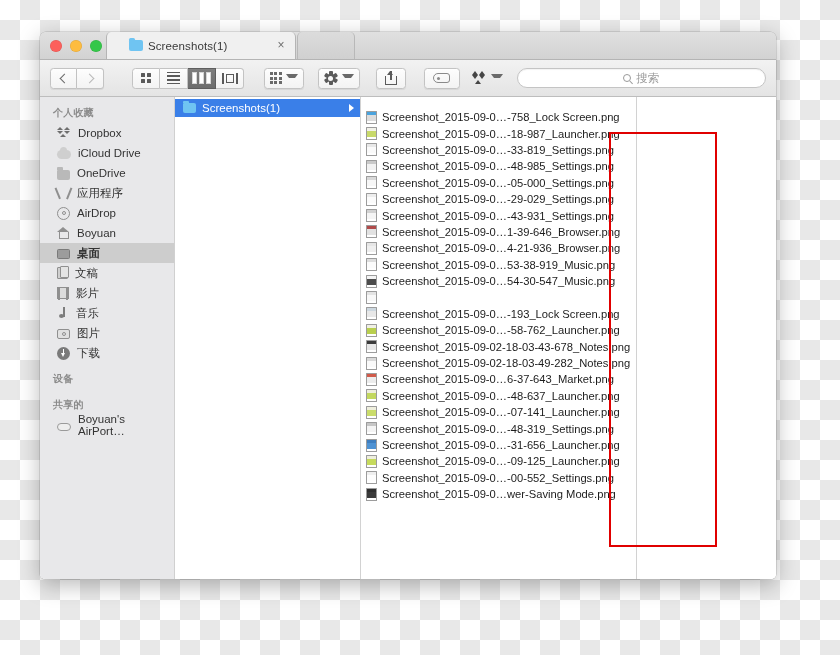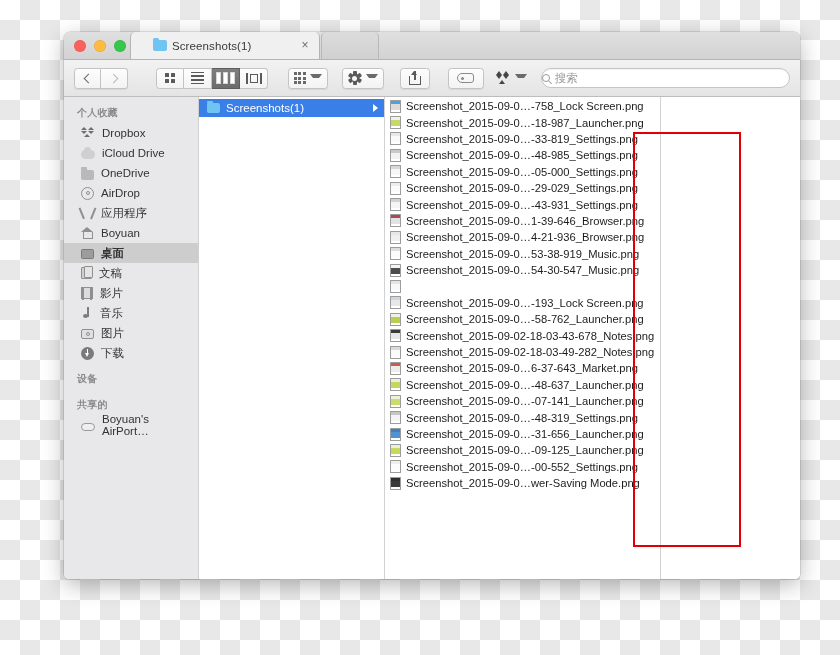--- a/index.html
+++ b/index.html
@@ -9,21 +9,21 @@
     background-color:#ffffff;
     background-image:
       linear-gradient(45deg,#e8e8e8 25%,transparent 25%,transparent 75%,#e8e8e8 75%),
       linear-gradient(45deg,#e8e8e8 25%,transparent 25%,transparent 75%,#e8e8e8 75%);
     background-size:40px 40px;
     background-position:0 0,20px 20px;
     position:relative;
   }
   
   #finder-window{
-    position:absolute;left:64px;top:32px;width:736px;height:547px;
+    position:absolute;left:40px;top:32px;width:736px;height:547px;
     background:#ececec;border-radius:6px 6px 5px 5px;
     box-shadow:0 6px 22px rgba(0,0,0,.28),0 0 0 .5px rgba(0,0,0,.20);
     overflow:hidden;
   }
   
   .tabbar{
     height:27px;position:relative;
     background:linear-gradient(#e0e0e0,#d2d2d2);
     border-bottom:1px solid #b4b4b4;
   }
@@ -121,21 +121,21 @@
   .dropbox{display:flex;align-items:center;margin-right:8px;}
   .db-logo{width:15px;height:14px;position:relative;}
   .db-logo i{position:absolute;width:0;height:0;border-left:3.8px solid transparent;border-right:3.8px solid transparent;}
   .db-logo .a{top:0;left:0;border-bottom:4.2px solid #454545;}
   .db-logo .b{top:0;left:7.4px;border-bottom:4.2px solid #454545;}
   .db-logo .c{top:4.2px;left:0;border-top:4.2px solid #454545;}
   .db-logo .d{top:4.2px;left:7.4px;border-top:4.2px solid #454545;}
   .db-logo .e{top:8.6px;left:3.7px;border-bottom:4.2px solid #454545;}
   .searchbox{
     width:250px;height:20px;background:#fff;border:1px solid #c4c4c4;border-radius:10px;
-    display:flex;align-items:center;gap:5px;box-sizing:border-box;
+    display:flex;align-items:center;justify-content:center;gap:5px;box-sizing:border-box;
     box-shadow:0 1px 1px rgba(0,0,0,.05) inset;
   }
   .mag{width:8px;height:8px;border:1.4px solid #9a9a9a;border-radius:50%;position:relative;box-sizing:border-box;}
   .mag:after{content:"";position:absolute;right:-3.3px;bottom:-2.3px;width:4.4px;height:1.4px;background:#9a9a9a;transform:rotate(45deg);}
   .search-ph{font-size:11.5px;color:#9a9a9a;}
   
   .content{display:flex;height:484px;background:#fff;}
   .sidebar{
     width:135px;background:#e8e8ea;border-right:1px solid #d0d0d0;
     padding-top:9px;box-sizing:border-box;flex:none;
@@ -192,21 +192,21 @@
   .col1{width:186px;border-right:1px solid #d2d2d2;background:#fff;flex:none;padding-top:2px;box-sizing:border-box;}
   .col-row{
     height:18px;display:flex;align-items:center;padding:0 6px 0 8px;gap:6px;
     font-size:11.5px;color:#222;
   }
   .col-row.sel{background:#3a7fe8;color:#fff;}
   .col-row .cf{width:13px;height:10px;background:#6fc4f2;border-radius:1px 2px 2px 2px;position:relative;flex:none;}
   .col-row .cf:before{content:"";position:absolute;left:0;top:-2.2px;width:5.5px;height:2.6px;background:#6fc4f2;border-radius:1px 1px 0 0;}
   .col-row .arr{margin-left:auto;width:0;height:0;
     border-top:4px solid transparent;border-bottom:4px solid transparent;border-left:5px solid #fff;}
-  .col2{width:276px;border-right:1px solid #d2d2d2;background:#fff;flex:none;padding-top:1px;box-sizing:border-box;position:relative;}
+  .col2{width:276px;border-right:1px solid #d2d2d2;background:#fff;flex:none;padding-top:12px;box-sizing:border-box;position:relative;}
   .col3{flex:1;background:#fff;}
   .file-row{
     height:16.4px;display:flex;align-items:center;padding-left:5px;gap:5px;
     font-size:11.2px;color:#1c1c1c;white-space:nowrap;
   }
   .thumb{width:11px;height:13px;flex:none;border:.6px solid #9c9c9c;box-sizing:border-box;background:#fff;border-radius:.5px;overflow:hidden;position:relative;}
   .thumb .top{position:absolute;left:0;top:0;right:0;height:3px;}
   .thumb .mid{position:absolute;left:0;top:3px;right:0;bottom:2px;}
   
   #annotation{
@@ -347,26 +347,26 @@
         </div>
         <div class="sb-item">
           <span class="sbi i-cloud"></span>
           <span>iCloud Drive</span>
         </div>
         <div class="sb-item">
           <span class="sbi i-folder"></span>
           <span>OneDrive</span>
         </div>
         <div class="sb-item">
+          <span class="sbi i-apps"></span>
+          <span>应用程序</span>
+        </div>
+        <div class="sb-item">
           <span class="sbi i-airdrop"></span>
           <span>AirDrop</span>
-        </div>
-        <div class="sb-item">
-          <span class="sbi i-apps"></span>
-          <span>应用程序</span>
         </div>
         <div class="sb-item">
           <span class="sbi i-home">
             <span class="roof"></span>
             <span class="base"></span>
           </span>
           <span>Boyuan</span>
         </div>
         <div class="sb-item sel">
           <span class="sbi i-desktop"></span>

